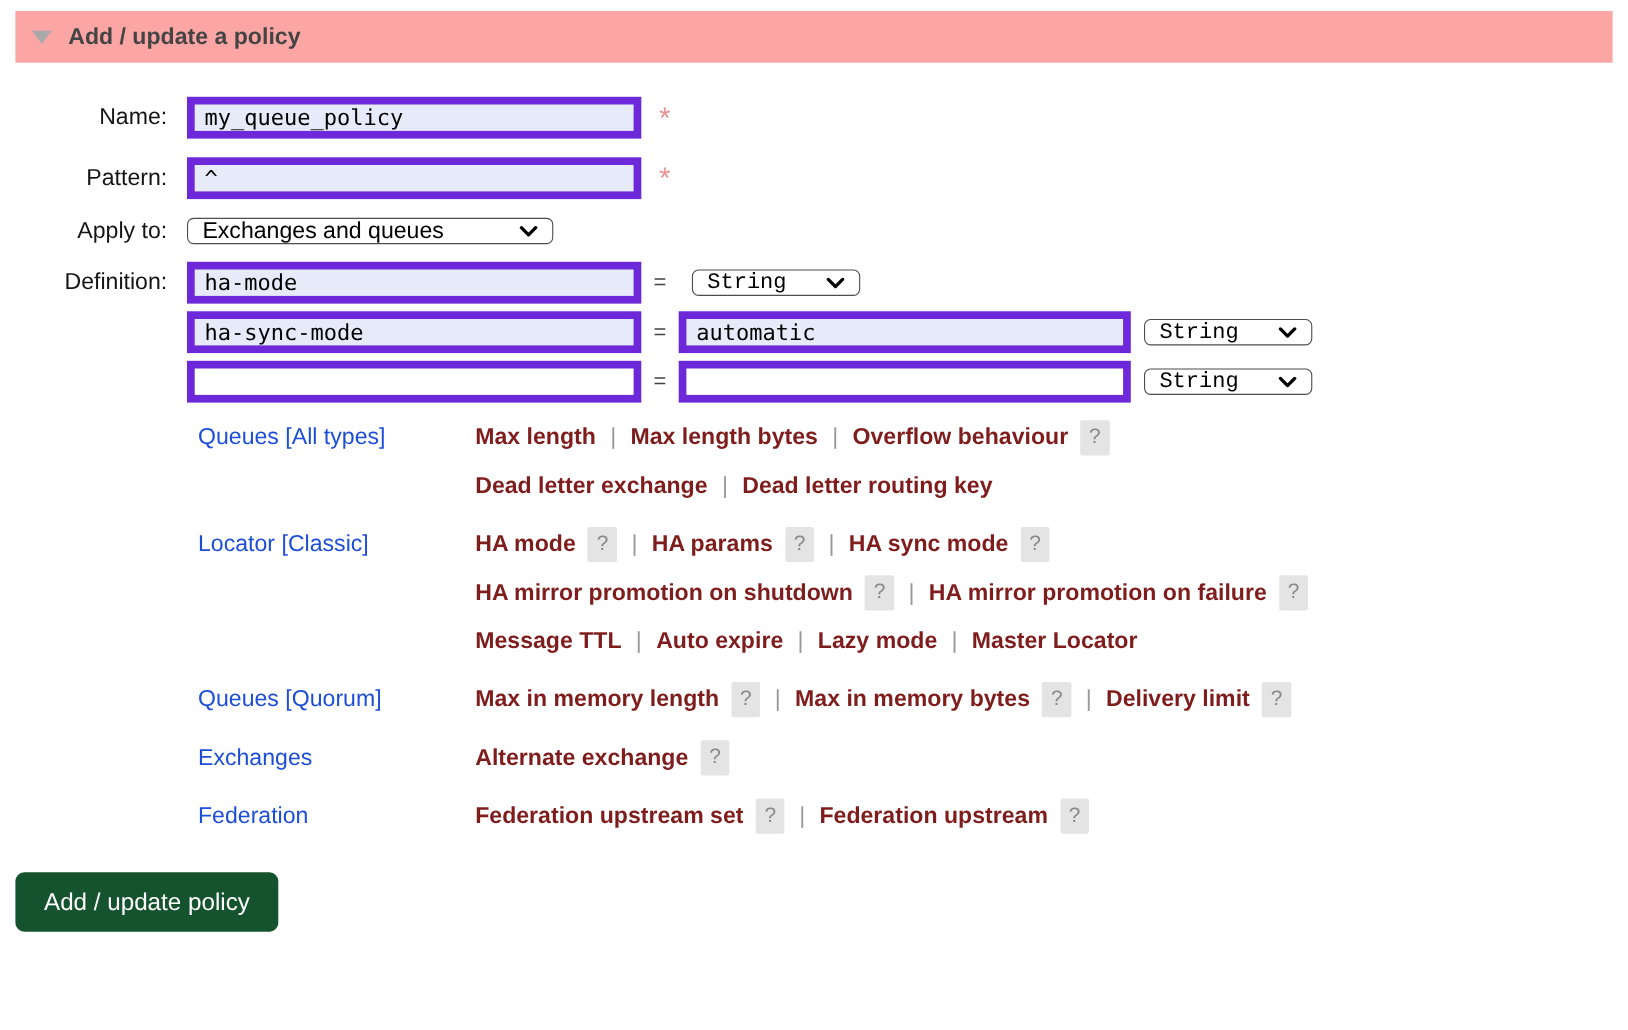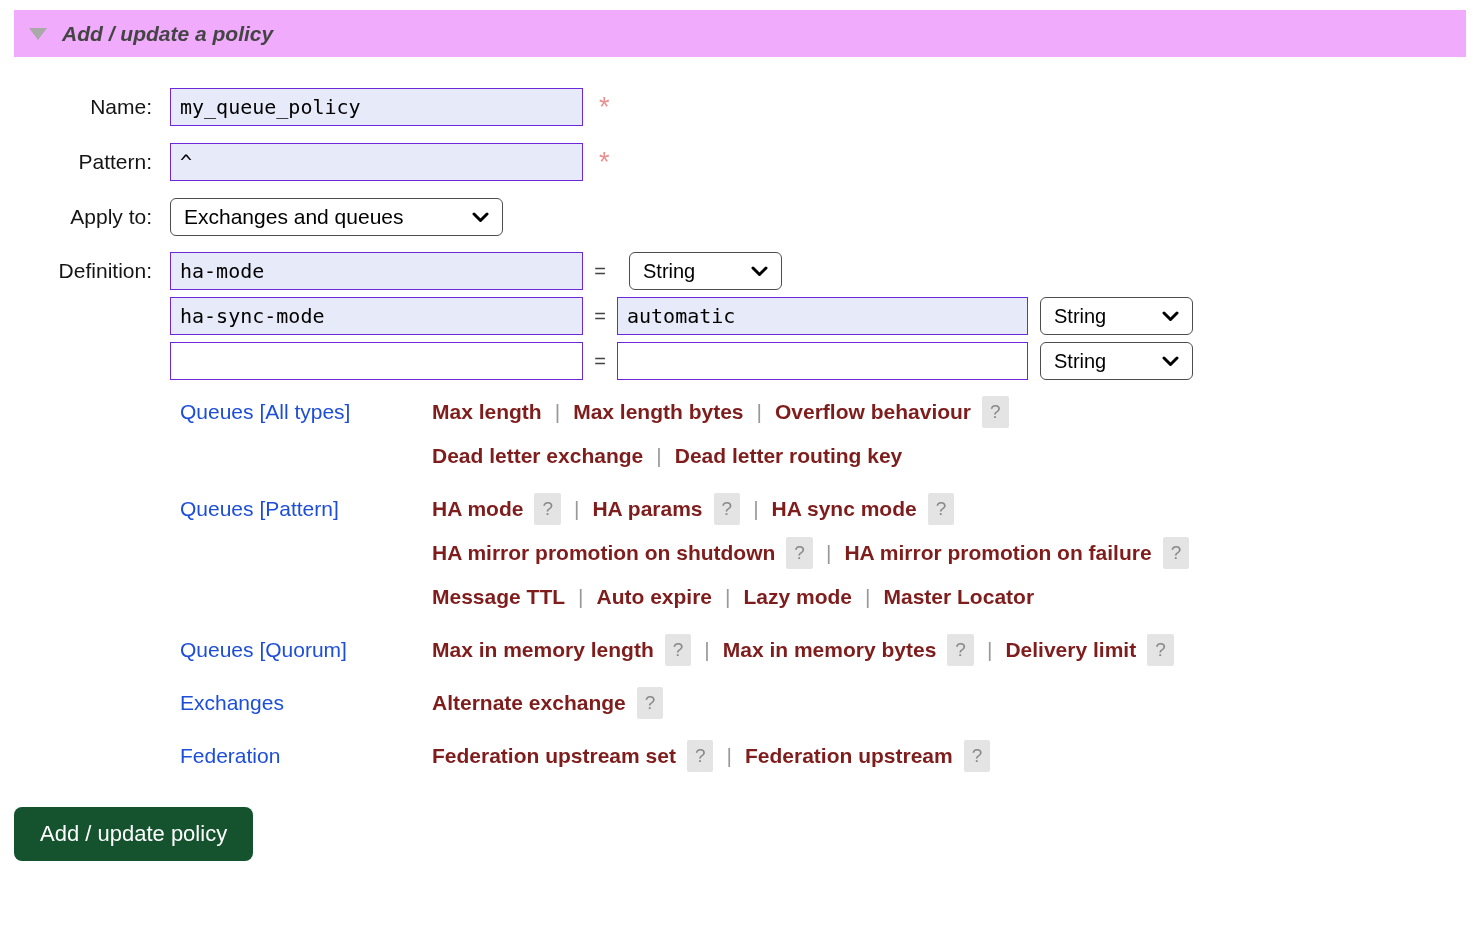--- a/index.html
+++ b/index.html
@@ -7,25 +7,24 @@
   body {
     width: 1480px; height: 936px;
     font-family: "Liberation Sans", sans-serif;
     color: #111;
     overflow: hidden;
   }
   
   .section-header {
     margin: 10px 14px 0 14px;
     height: 47px;
-    background: #f0abfc;
+    background: #fca5a5;
     display: flex; align-items: center;
     padding-left: 15px;
     cursor: pointer;
-    font-style: italic;
   }
   .tri-down {
     width: 0; height: 0;
     border-left: 9px solid transparent;
     border-right: 9px solid transparent;
     border-top: 12px solid #a9a9a9;
     margin-right: 15px;
   }
   .section-title { font-size: 21px; font-weight: bold; color: #444; }
 
@@ -35,39 +34,39 @@
   .mb17 { margin-bottom: 17px; }
   .mb16 { margin-bottom: 16px; }
   .flabel {
     width: 152px; flex-shrink: 0;
     text-align: right;
     font-size: 21px; color: #151515;
     margin-right: 18px;
     padding-left: 48px;
   }
   .ti {
-    height: 38px; border: 1px solid #6d28d9;
+    height: 38px; border: 7px solid #6d28d9;
     font-family: "DejaVu Sans Mono", "Liberation Mono", monospace;
     font-size: 20px; color: #000;
     padding: 0 9px; background: #fff; outline: none;
   }
   .ti.filled { background: #e7eaf8; }
   .w413 { width: 413px; }
   .w411 { width: 411px; }
   .asterisk { color: #e89191; font-size: 27px; margin-left: 16px; line-height: 1; }
 
   .selectbox {
-    height: 38px; background: #fff;
+    height: 24px; background: #fff;
     border: 1.5px solid #4d4d4d; border-radius: 6px;
     display: inline-flex; align-items: center; justify-content: space-between;
     padding: 0 13px; font-size: 21px; color: #000;
     cursor: pointer;
   }
   .apply-sel { width: 333px; }
-  .type-sel { width: 153px; font-size: 20px; }
+  .type-sel { width: 153px; font-size: 20px; font-family: Liberation Mono, monospace; }
   .chev { flex-shrink: 0; margin-left: 10px; }
 
   
   .defrow { display: flex; align-items: center; margin-bottom: 7px; }
   .defrow:last-of-type { margin-bottom: 0; }
   .eq { width: 34px; text-align: center; font-size: 20px; color: #444; flex-shrink: 0; }
   .typegap { width: 12px; flex-shrink: 0; }
   .defstack { display: flex; flex-direction: column; }
 
   
@@ -197,21 +196,21 @@
         </div>
         <div class="hline">
           <span class="hlink">Dead letter exchange</span>
           <span class="pipe">|</span>
           <span class="hlink">Dead letter routing key</span>
         </div>
       </div>
     </div>
 
     <div class="hgroup">
-      <span class="hcat">Queues [Pattern]</span>
+      <span class="hcat">Locator [Classic]</span>
       <div class="hlines">
         <div class="hline">
           <span class="hlink">HA mode</span>
           <span class="badge">?</span>
           <span class="pipe">|</span>
           <span class="hlink">HA params</span>
           <span class="badge">?</span>
           <span class="pipe">|</span>
           <span class="hlink">HA sync mode</span>
           <span class="badge">?</span>

